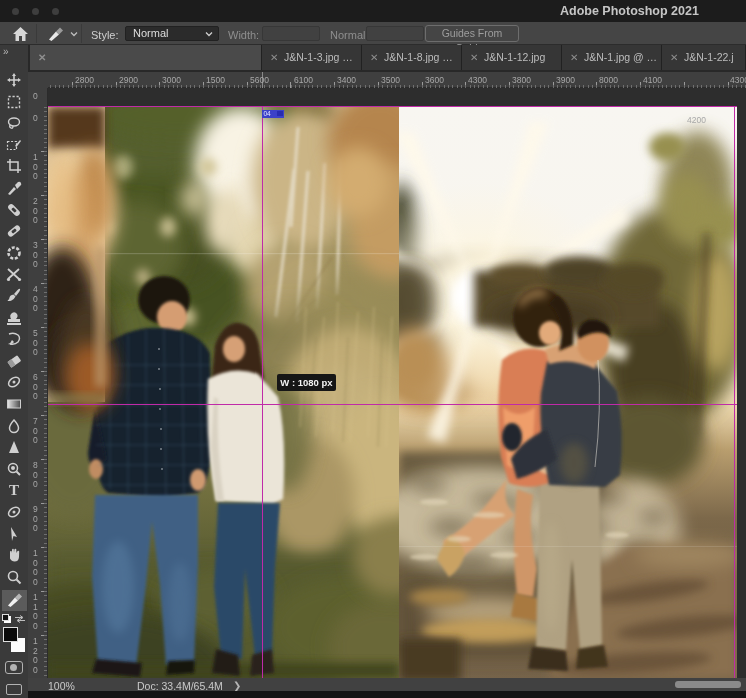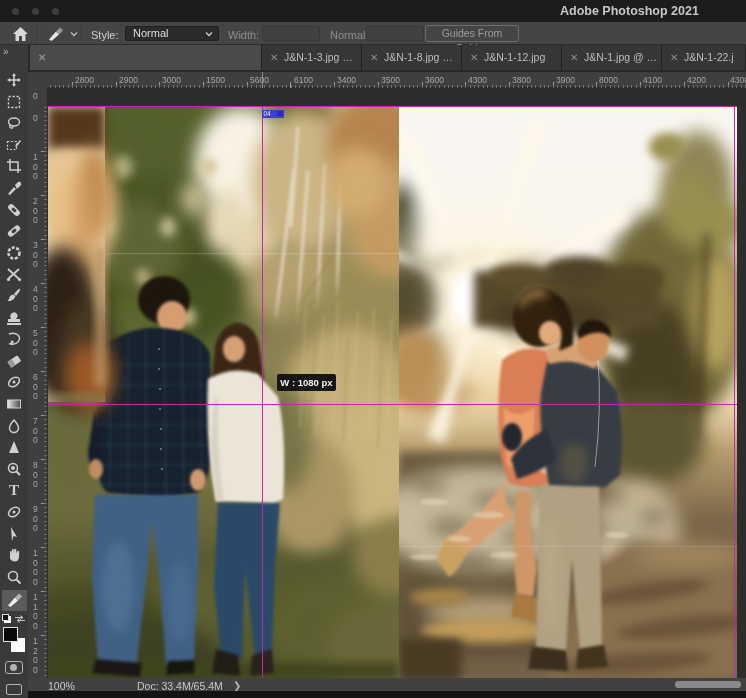--- a/index.html
+++ b/index.html
@@ -567,21 +567,21 @@
 <div class="rnum" style="left:440px;">4300</div>
 <div style="position:absolute;left:437px;top:10px;width:1px;height:6px;background:#9a9a9a;"></div>
 <div class="rnum" style="left:484px;">3800</div>
 <div style="position:absolute;left:481px;top:10px;width:1px;height:6px;background:#9a9a9a;"></div>
 <div class="rnum" style="left:528px;">3900</div>
 <div style="position:absolute;left:525px;top:10px;width:1px;height:6px;background:#9a9a9a;"></div>
 <div class="rnum" style="left:571px;">8000</div>
 <div style="position:absolute;left:568px;top:10px;width:1px;height:6px;background:#9a9a9a;"></div>
 <div class="rnum" style="left:615px;">4100</div>
 <div style="position:absolute;left:612px;top:10px;width:1px;height:6px;background:#9a9a9a;"></div>
-<div class="rnum" style="left:659px;">4200</div>
+<div class="rnum" style="left:659px;margin-top:40px;">4200</div>
 <div style="position:absolute;left:656px;top:10px;width:1px;height:6px;background:#9a9a9a;"></div>
 <div class="rnum" style="left:702px;">4300</div>
 <div style="position:absolute;left:700px;top:10px;width:1px;height:6px;background:#9a9a9a;"></div>
 <div style="position:absolute;left:4.7px;top:13px;width:1px;height:3px;background:#6f6f6f;"></div>
 <div style="position:absolute;left:9.0px;top:13px;width:1px;height:3px;background:#6f6f6f;"></div>
 <div style="position:absolute;left:13.4px;top:13px;width:1px;height:3px;background:#6f6f6f;"></div>
 <div style="position:absolute;left:17.8px;top:13px;width:1px;height:3px;background:#6f6f6f;"></div>
 <div style="position:absolute;left:22.1px;top:13px;width:1px;height:3px;background:#6f6f6f;"></div>
 <div style="position:absolute;left:26.5px;top:13px;width:1px;height:3px;background:#6f6f6f;"></div>
 <div style="position:absolute;left:30.9px;top:13px;width:1px;height:3px;background:#6f6f6f;"></div>

